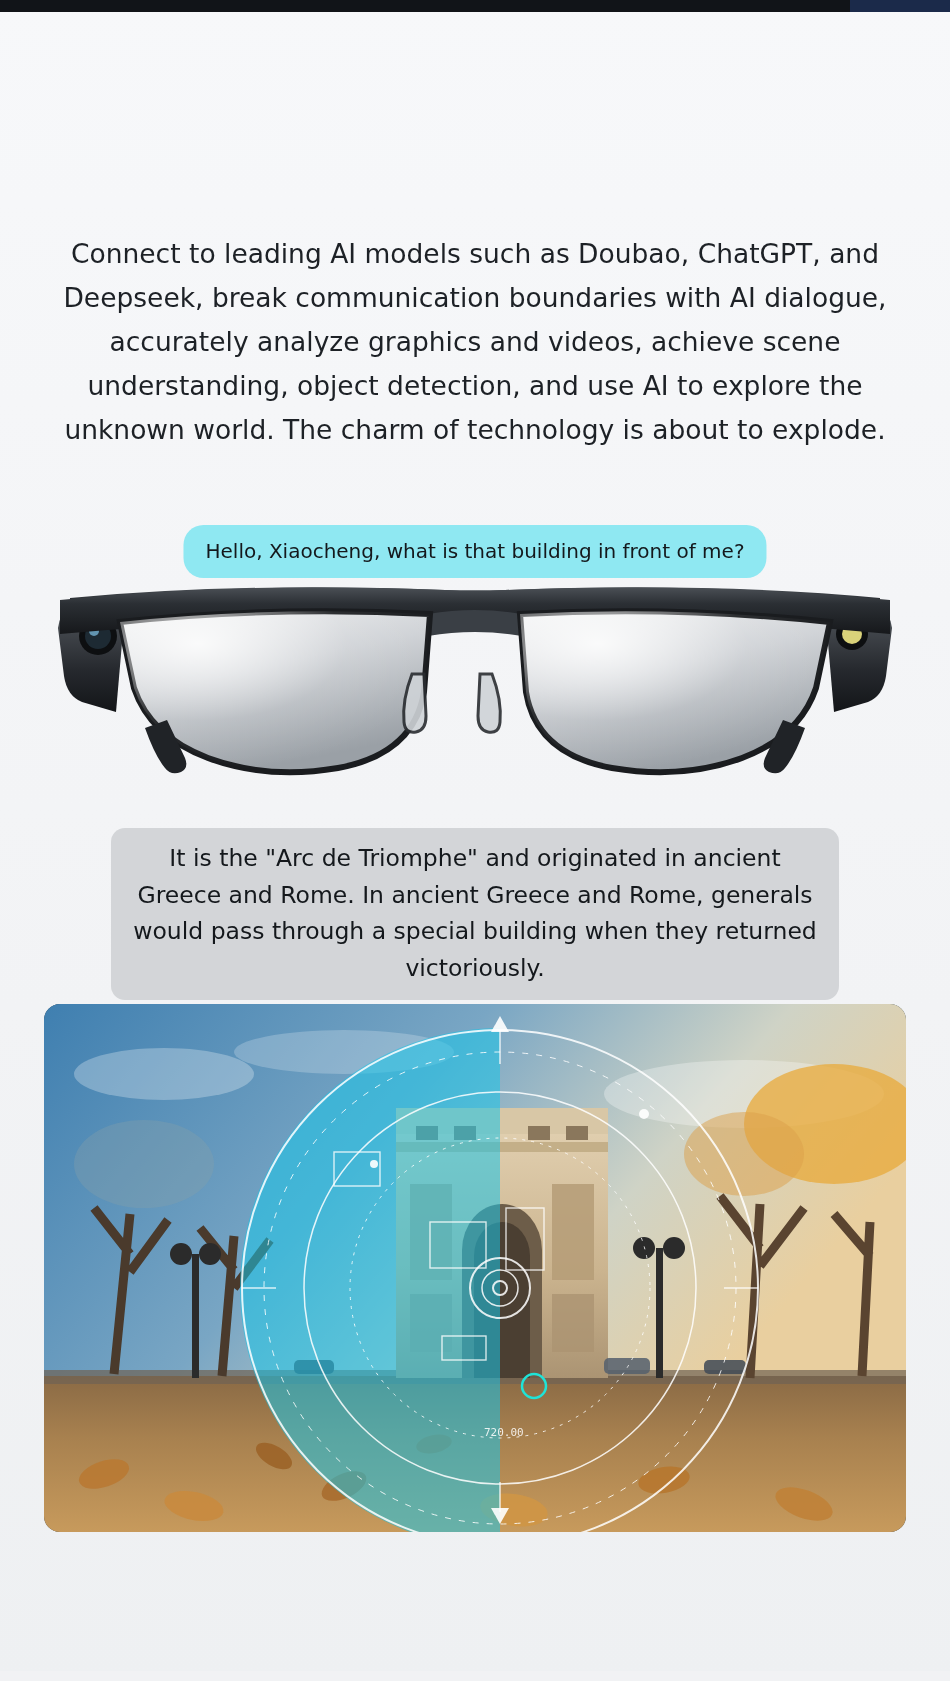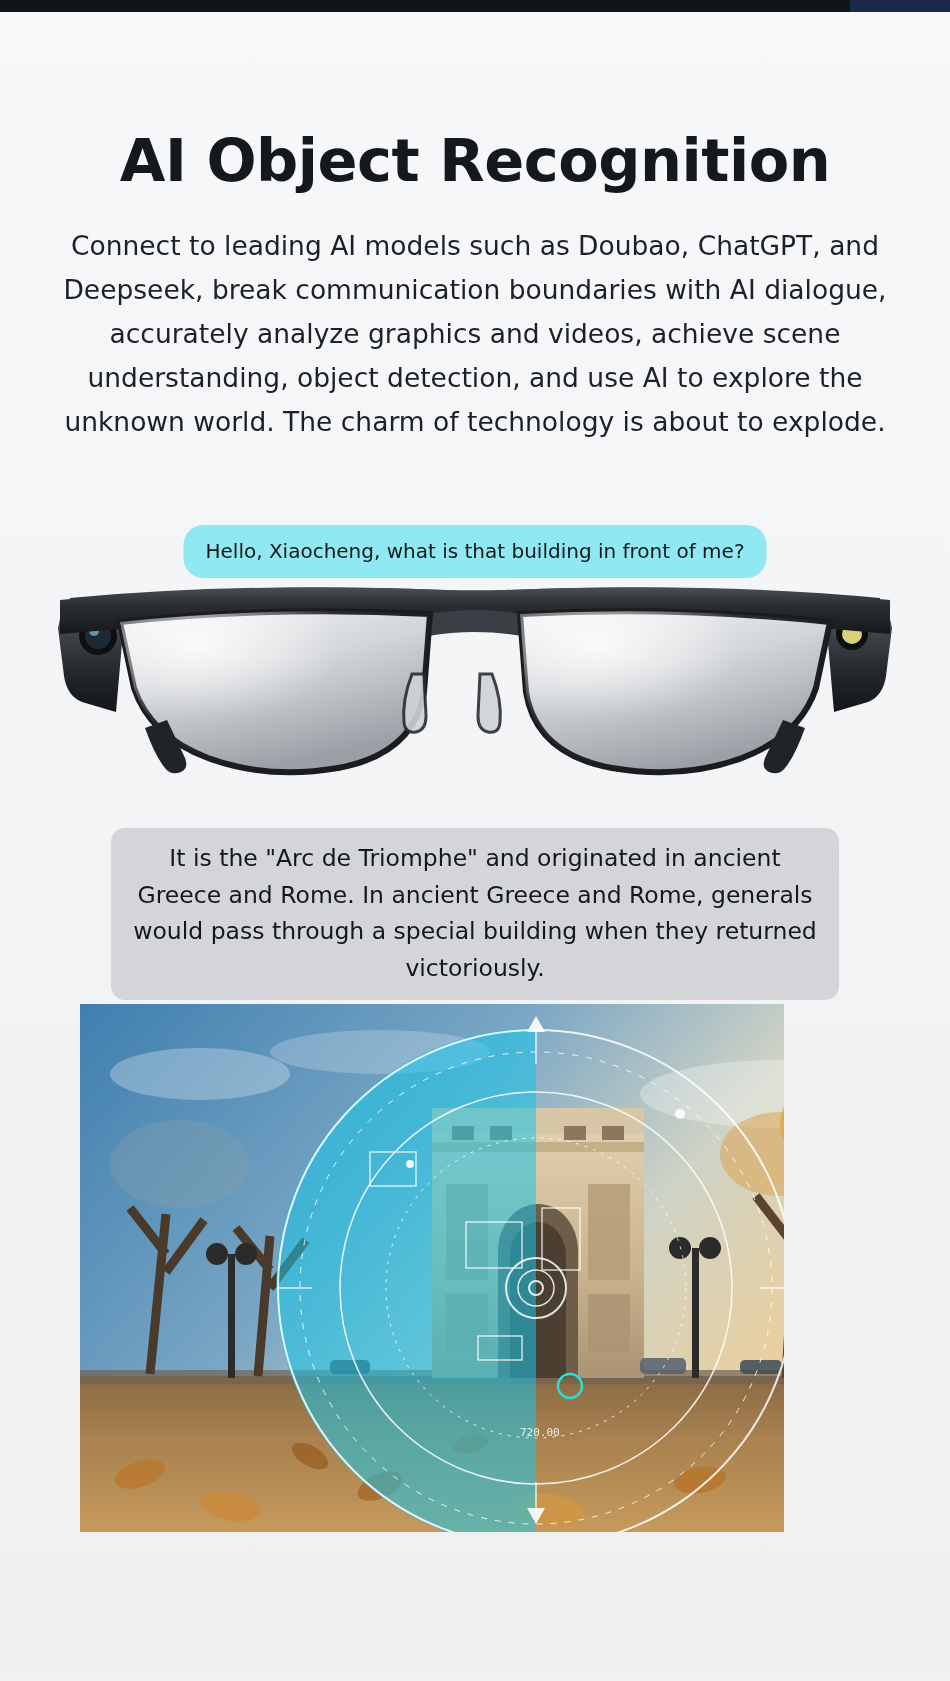--- a/index.html
+++ b/index.html
@@ -44,21 +44,21 @@
     text-align: center;
     font-size: 59px;
     line-height: 66px;
     font-weight: bold;
     color: #15181c;
     letter-spacing: -0.5px;
   }
 
   .subtitle {
     position: absolute;
-    top: 224px;
+    top: 232px;
     left: 40px;
     width: 870px;
     text-align: center;
     font-size: 26.5px;
     line-height: 44px;
     color: #1d2126;
     font-family: "DejaVu Sans", sans-serif;
   }
 
   .bubble-user {
@@ -96,47 +96,45 @@
     line-height: 36.5px;
     padding: 12px 18px 14px 18px;
     border-radius: 14px;
     text-align: center;
   }
 
   .photo {
     position: absolute;
     left: 44px;
     top: 1004px;
-    width: 704px;
+    width: 862px;
     height: 528px;
-    border-radius: 0;
+    border-radius: 16px;
     overflow: hidden;
     background: #2a3a46;
-    margin-left: 36px;
   }
 
   .photo-inner { position: absolute; inset: 0; }
 
   .bottom-bar {
     position: absolute;
     left: 0; bottom: 0;
     width: 950px; height: 10px;
     background: #f1f2f4;
   }
 </style>
 </head>
 <body>
 
 <div class="page">
 
   <div class="top-strip">
     <div class="accent"></div>
   </div>
 
-  <div class="headline">AI Object Recognition</div>
 
   <div class="subtitle">Connect to leading AI models such as Doubao, ChatGPT, and Deepseek, break communication boundaries with AI dialogue, accurately analyze graphics and videos, achieve scene understanding, object detection, and use AI to explore the unknown world. The charm of technology is about to explode.</div>
 
   <div class="bubble-user">Hello, Xiaocheng, what is that building in front of me?</div>
 
   <div class="glasses-wrap">
     <svg width="950" height="240" viewBox="0 0 950 240" xmlns="http://www.w3.org/2000/svg">
       <defs>
         <linearGradient id="frameGrad" x1="0" y1="0" x2="0" y2="1">
           <stop offset="0%" stop-color="#4a4f55"></stop>

